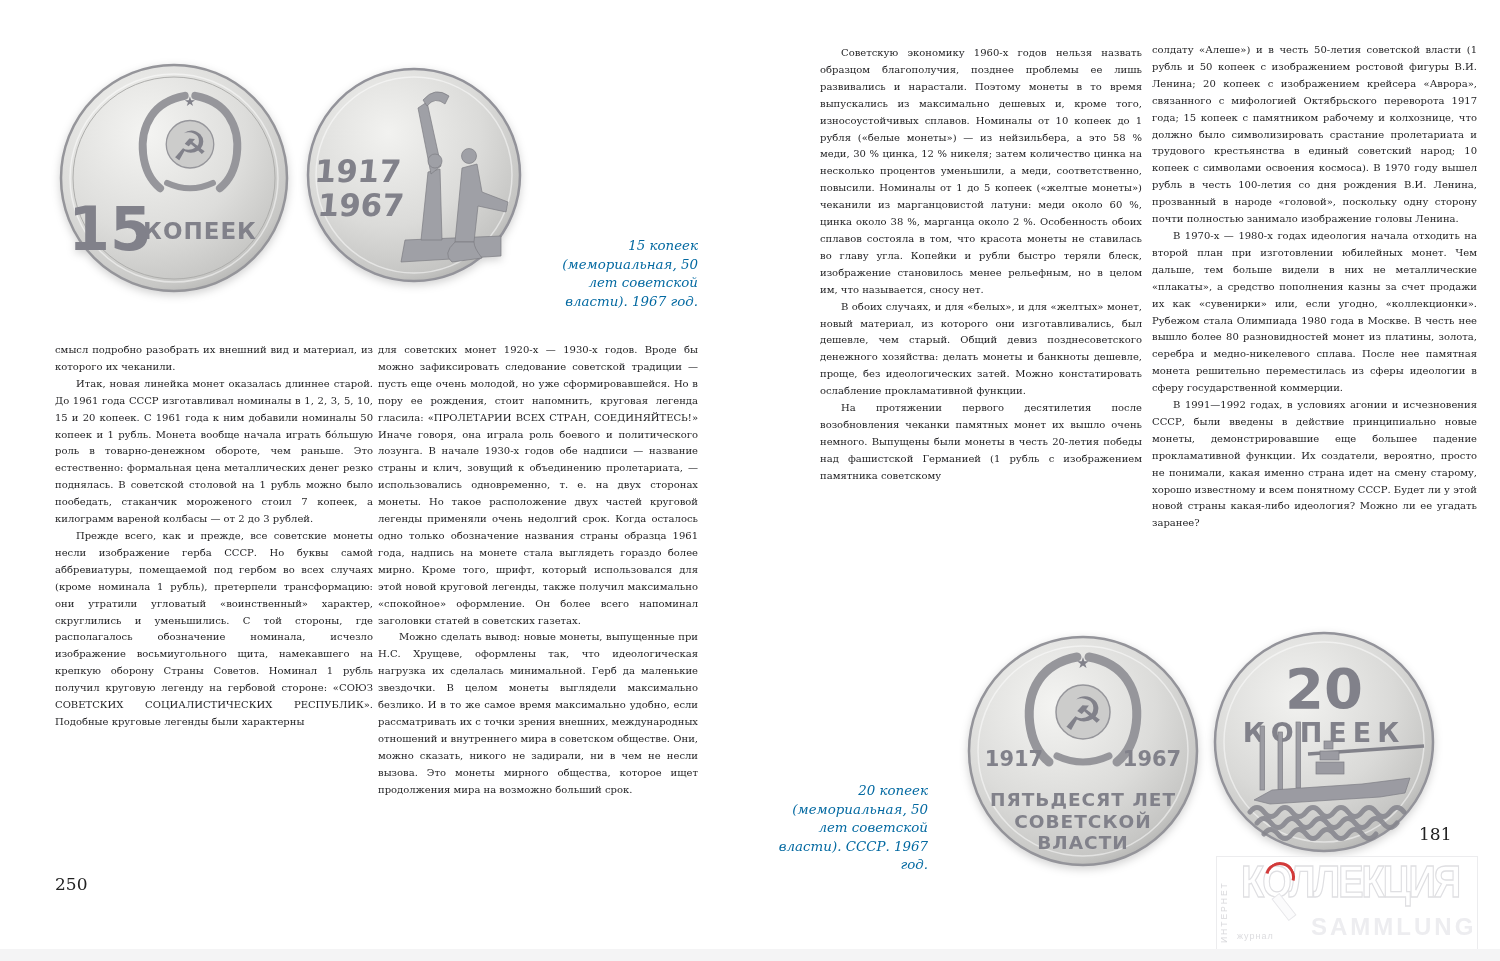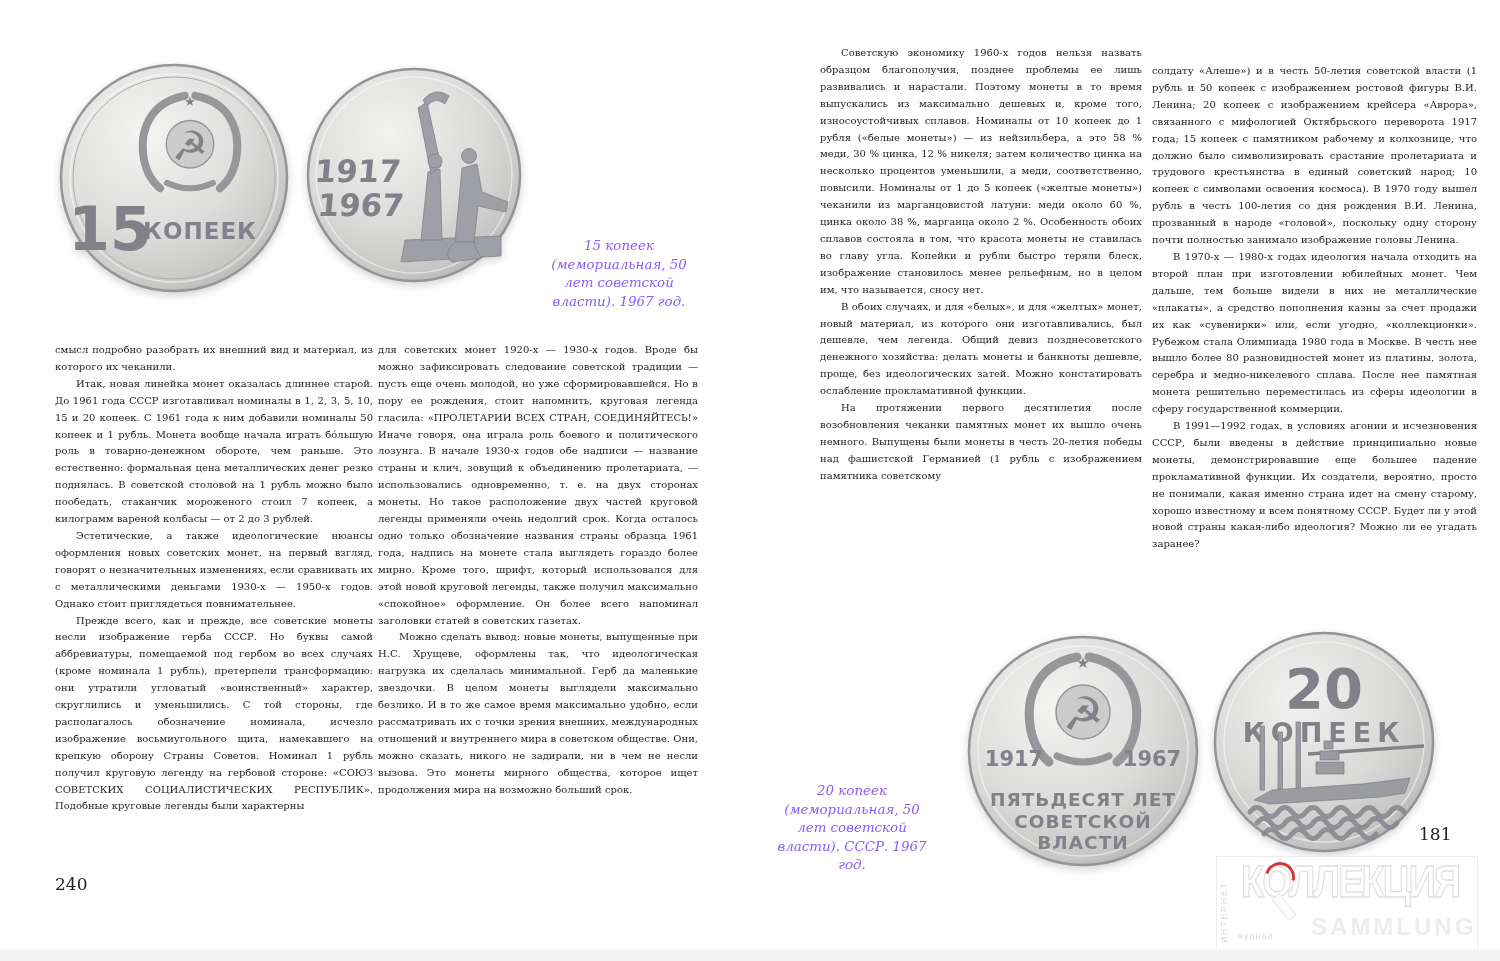--- a/index.html
+++ b/index.html
@@ -5,21 +5,21 @@
   html,body{margin:0;padding:0;background:#ffffff;}
   #stage{position:relative;width:1500px;height:961px;background:#ffffff;overflow:hidden;
          font-family:"DejaVu Serif",serif;color:#1d1d1f;}
   
   .col{position:absolute;font-size:10px;line-height:16.9px;text-align:justify;
        color:#1e1e20;}
   .col p{margin:0;text-indent:21px;}
   .col.cont p:first-child{text-indent:0;}
   
   .caption{position:absolute;font-style:italic;font-size:13.4px;line-height:18.6px;
-           color:#8b5cf6;text-align:center;}
+           color:#0369a1;text-align:right;}
   
   .pageno{position:absolute;font-size:17px;color:#222;z-index:5;}
   
   .coin{position:absolute;filter:drop-shadow(0 3px 4px rgba(0,0,0,.18));}
   .coin text{font-family:"DejaVu Sans",sans-serif;fill:#81818a;}
   
   .watermark{position:absolute;left:1216px;top:856px;width:260px;height:92px;
              border:1px solid #ececee;background:rgba(255,255,255,.55);
              font-family:"Liberation Sans",sans-serif;overflow:hidden;}
   .wm-title{position:absolute;left:24px;top:0px;font-size:38px;font-weight:700;
@@ -94,36 +94,35 @@
       <circle cx="164" cy="90" r="7.5"></circle>
       <path d="M150,176 Q137,188 147,196 L177,192 Q169,182 169,176 Z"></path>
     </g>
   </svg>
 
   <div class="caption" style="left:540px;top:237px;width:158px">15 копеек (мемориальная, 50 лет советской власти). 1967 год.</div>
 
   <div class="col cont" style="left:55px;top:342px;width:318px">
       <p>смысл подробно разобрать их внешний вид и материал, из которого их чеканили.</p>
       <p>Итак, новая линейка монет оказалась длиннее старой. До 1961 года СССР изготавливал номиналы в 1, 2, 3, 5, 10, 15 и 20 копеек. С 1961 года к ним добавили номиналы 50 копеек и 1 рубль. Монета вообще начала играть бо́льшую роль в товарно-денежном обороте, чем раньше. Это естественно: формальная цена металлических денег резко поднялась. В советской столовой на 1 рубль можно было пообедать, стаканчик мороженого стоил 7 копеек, а килограмм вареной колбасы — от 2 до 3 рублей.</p>
-      <p>Эстетические, а также идеологические нюансы оформления новых советских монет, на первый взгляд, говорят о незначительных изменениях, если сравнивать их с металлическими деньгами 1930-х — 1950-х годов. Однако стоит приглядеться повнимательнее.</p>
       <p>Прежде всего, как и прежде, все советские монеты несли изображение герба СССР. Но буквы самой аббревиатуры, помещаемой под гербом во всех случаях (кроме номинала 1 рубль), претерпели трансформацию: они утратили угловатый «воинственный» характер, скруглились и уменьшились. С той стороны, где располагалось обозначение номинала, исчезло изображение восьмиугольного щита, намекавшего на крепкую оборону Страны Советов. Номинал 1 рубль получил круговую легенду на гербовой стороне: «СОЮЗ СОВЕТСКИХ СОЦИАЛИСТИЧЕСКИХ РЕСПУБЛИК». Подобные круговые легенды были характерны</p>
     </div>
   <div class="col cont" style="left:378px;top:342px;width:320px">
       <p>для советских монет 1920-х — 1930-х годов. Вроде бы можно зафиксировать следование советской традиции — пусть еще очень молодой, но уже сформировавшейся. Но в пору ее рождения, стоит напомнить, круговая легенда гласила: «ПРОЛЕТАРИИ ВСЕХ СТРАН, СОЕДИНЯЙТЕСЬ!» Иначе говоря, она играла роль боевого и политического лозунга. В начале 1930-х годов обе надписи — название страны и клич, зовущий к объединению пролетариата, — использовались одновременно, т. е. на двух сторонах монеты. Но такое расположение двух частей круговой легенды применяли очень недолгий срок. Когда осталось одно только обозначение названия страны образца 1961 года, надпись на монете стала выглядеть гораздо более мирно. Кроме того, шрифт, который использовался для этой новой круговой легенды, также получил максимально «спокойное» оформление. Он более всего напоминал заголовки статей в советских газетах.</p>
       <p>Можно сделать вывод: новые монеты, выпущенные при Н.С. Хрущеве, оформлены так, что идеологическая нагрузка их сделалась минимальной. Герб да маленькие звездочки. В целом монеты выглядели максимально безлико. И в то же самое время максимально удобно, если рассматривать их с точки зрения внешних, международных отношений и внутреннего мира в советском обществе. Они, можно сказать, никого не задирали, ни в чем не несли вызова. Это монеты мирного общества, которое ищет продолжения мира на возможно больший срок.</p>
     </div>
 
-  <div class="pageno" style="left:55px;top:874px">240</div>
+  <div class="pageno" style="left:55px;top:874px">250</div>
 
   <div class="col" style="left:820px;top:45px;width:322px">
       <p>Советскую экономику 1960-х годов нельзя назвать образцом благополучия, позднее проблемы ее лишь развивались и нарастали. Поэтому монеты в то время выпускались из максимально дешевых и, кроме того, износоустойчивых сплавов. Номиналы от 10 копеек до 1 рубля («белые монеты») — из нейзильбера, а это 58 % меди, 30 % цинка, 12 % никеля; затем количество цинка на несколько процентов уменьшили, а меди, соответственно, повысили. Номиналы от 1 до 5 копеек («желтые монеты») чеканили из марганцовистой латуни: меди около 60 %, цинка около 38 %, марганца около 2 %. Особенность обоих сплавов состояла в том, что красота монеты не ставилась во главу угла. Копейки и рубли быстро теряли блеск, изображение становилось менее рельефным, но в целом им, что называется, сносу нет.</p>
-      <p>В обоих случаях, и для «белых», и для «желтых» монет, новый материал, из которого они изготавливались, был дешевле, чем легенда. Общий девиз позднесоветского денежного хозяйства: делать монеты и банкноты дешевле, проще, без идеологических затей. Можно констатировать ослабление прокламативной функции.</p>
+      <p>В обоих случаях, и для «белых», и для «желтых» монет, новый материал, из которого они изготавливались, был дешевле, чем старый. Общий девиз позднесоветского денежного хозяйства: делать монеты и банкноты дешевле, проще, без идеологических затей. Можно констатировать ослабление прокламативной функции.</p>
       <p>На протяжении первого десятилетия после возобновления чеканки памятных монет их вышло очень немного. Выпущены были монеты в честь 20-летия победы над фашистской Германией (1 рубль с изображением памятника советскому</p>
     </div>
-  <div class="col cont" style="left:1152px;top:63px;width:325px">
+  <div class="col cont" style="left:1152px;top:42px;width:325px">
       <p>солдату «Алеше») и в честь 50-летия советской власти (1 рубль и 50 копеек с изображением ростовой фигуры В.И. Ленина; 20 копеек с изображением крейсера «Аврора», связанного с мифологией Октябрьского переворота 1917 года; 15 копеек с памятником рабочему и колхознице, что должно было символизировать срастание пролетариата и трудового крестьянства в единый советский народ; 10 копеек с символами освоения космоса). В 1970 году вышел рубль в честь 100-летия со дня рождения В.И. Ленина, прозванный в народе «головой», поскольку одну сторону почти полностью занимало изображение головы Ленина.</p>
       <p>В 1970-х — 1980-х годах идеология начала отходить на второй план при изготовлении юбилейных монет. Чем дальше, тем больше видели в них не металлические «плакаты», а средство пополнения казны за счет продажи их как «сувенирки» или, если угодно, «коллекционки». Рубежом стала Олимпиада 1980 года в Москве. В честь нее вышло более 80 разновидностей монет из платины, золота, серебра и медно-никелевого сплава. После нее памятная монета решительно переместилась из сферы идеологии в сферу государственной коммерции.</p>
       <p>В 1991—1992 годах, в условиях агонии и исчезновения СССР, были введены в действие принципиально новые монеты, демонстрировавшие еще большее падение прокламативной функции. Их создатели, вероятно, просто не понимали, какая именно страна идет на смену старому, хорошо известному и всем понятному СССР. Будет ли у этой новой страны какая-либо идеология? Можно ли ее угадать заранее?</p>
     </div>
 
   <div class="caption" style="left:776px;top:782px;width:152px">20 копеек (мемориальная, 50 лет советской власти). СССР. 1967 год.</div>
 
   <svg class="coin" style="left:966px;top:634px" width="234" height="234" viewBox="0 0 234 234">
     <defs>
       <radialGradient id="gC" cx="38%" cy="30%" r="80%">

